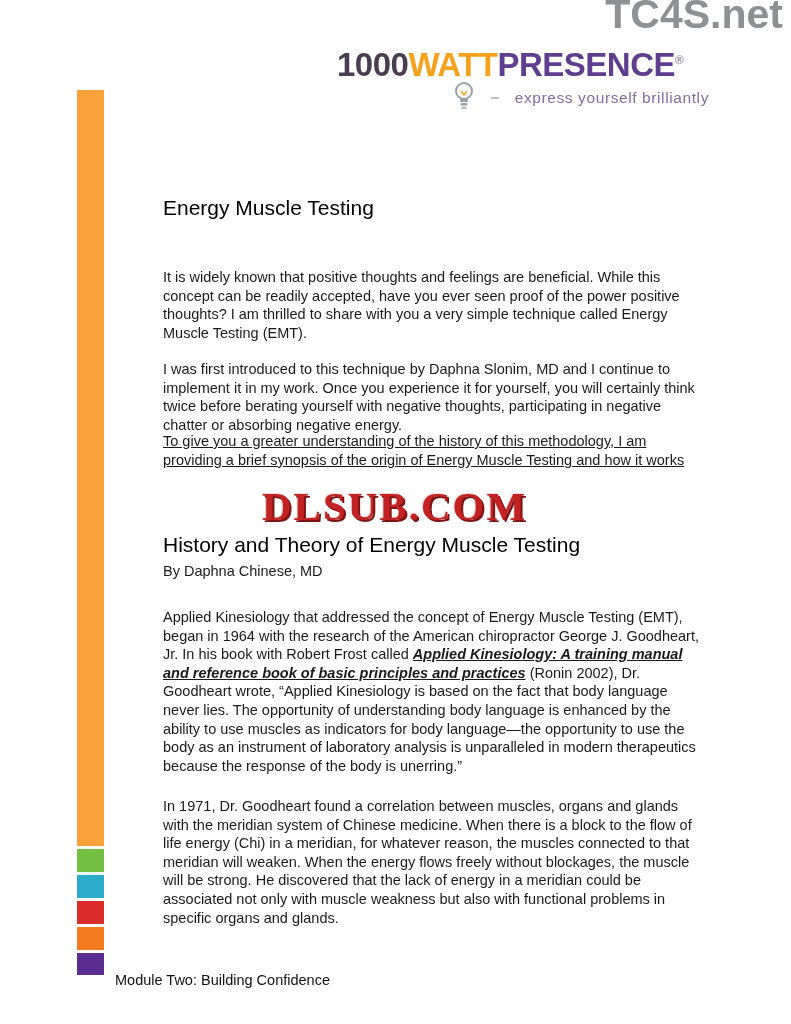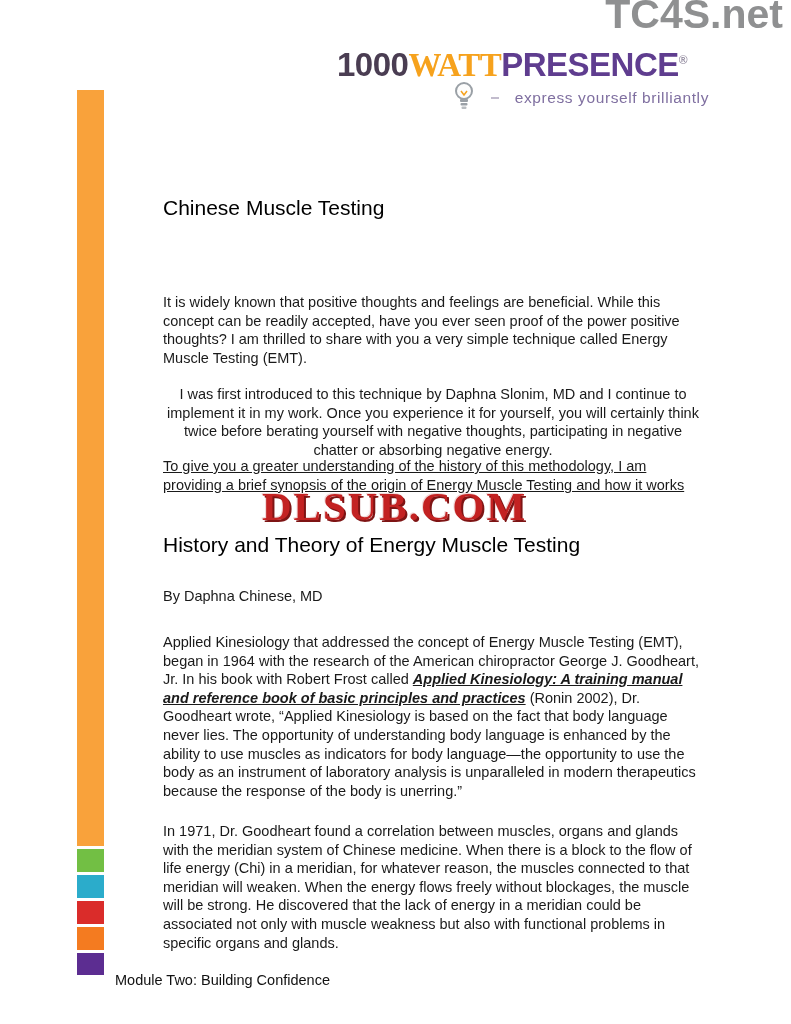--- a/index.html
+++ b/index.html
@@ -11,42 +11,42 @@
   
   .tc4s {
     position:absolute; top:-9px; right:8px;
     font-size:41px; font-weight:bold; color:#8f9091; letter-spacing:0px;
   }
 
   
   .logo { position:absolute; top:42px; left:337px; width:372px; }
   .logo-word { font-size:33px; font-weight:bold; letter-spacing:-0.5px; white-space:nowrap; line-height:36px; }
   .logo-1000 { color:#4a3d52;margin-top:44px; }
-  .logo-watt { color:#f6a21d;font-family:Liberation Serif, serif; }
+  .logo-watt { color:#f6a21d; }
   .logo-presence { color:#5f3d8f; }
   .logo-reg { font-size:12px; color:#9a93a6; vertical-align:super; font-weight:bold; }
   .logo-row2 { display:flex; align-items:center; gap:16px; margin-top:-2px; }
   .bulb { margin-left:116px; flex:0 0 auto; }
   .tagline-line { flex:1; height:2px; background:#c2bccd; }
   .tagline { font-size:15.5px; color:#7f6fa0; letter-spacing:0.6px; white-space:nowrap; }
 
   
   .sidebar {
     position:absolute; left:77px; top:90px; width:27px;
     display:flex; flex-direction:column; gap:3px;
   }
 
   
   .doc-block {
     position:absolute; left:163px; width:540px;
-    font-size:14.5px; line-height:18.6px; color:#1a1a1a;margin-top:25px;
+    font-size:14.5px; line-height:18.6px; color:#1a1a1a;
   }
   .doc-title { top:196px; font-size:21px; line-height:24px; font-weight:normal; color:#000; }
   .p1 { top:268px; }
-  .p2 { top:360px;text-align:center; }
+  .p2 { top:360px; }
   .p3 { top:432px;text-decoration:underline; }
   .sec-title { top:533px; font-size:21px; line-height:24px; font-weight:normal; color:#000; }
   .byline { top:562px; }
   .p4 { top:608px; }
   .p5 { top:797px; }
   .book-title { font-style:italic; font-weight:bold; text-decoration:underline; }
 
   .footer-line {
     position:absolute; left:115px; top:972px;
     font-size:14.5px; color:#111;
@@ -96,21 +96,21 @@
 
   <div class="sidebar">
       <div style="height: 756px; background: rgb(249, 162, 59);"></div>
       <div style="height: 23px; background: rgb(114, 191, 68);"></div>
       <div style="height: 23px; background: rgb(43, 172, 203);"></div>
       <div style="height: 23px; background: rgb(218, 44, 42);"></div>
       <div style="height: 23px; background: rgb(244, 123, 32);"></div>
       <div style="height: 22px; background: rgb(92, 45, 145);"></div>
     </div>
 
-  <h1 class="doc-block doc-title" style="margin:0;">Chinese Muscle Testing</h1>
+  <h1 class="doc-block doc-title" style="margin:0;">Energy Muscle Testing</h1>
 
   <div class="doc-block p1">It is widely known that positive thoughts and feelings are beneficial.  While this concept can be readily accepted, have you ever seen proof of the power positive thoughts?  I am thrilled to share with you a very simple technique called Energy Muscle Testing (EMT).</div>
   <div class="doc-block p2">I was first introduced to this technique by Daphna Slonim, MD and I continue to implement it in my work.  Once you experience it for yourself, you will certainly think twice before berating yourself with negative thoughts, participating in negative chatter or absorbing negative energy.</div>
   <div class="doc-block p3">To give you a greater understanding of the history of this methodology, I am providing a brief synopsis of the origin of Energy Muscle Testing and how it works</div>
 
   <div class="dlsub">DLSUB.COM</div>
 
   <h2 class="doc-block sec-title" style="margin:0;">History and Theory of Energy Muscle Testing</h2>
   <div class="doc-block byline">By Daphna Chinese, MD</div>
 

